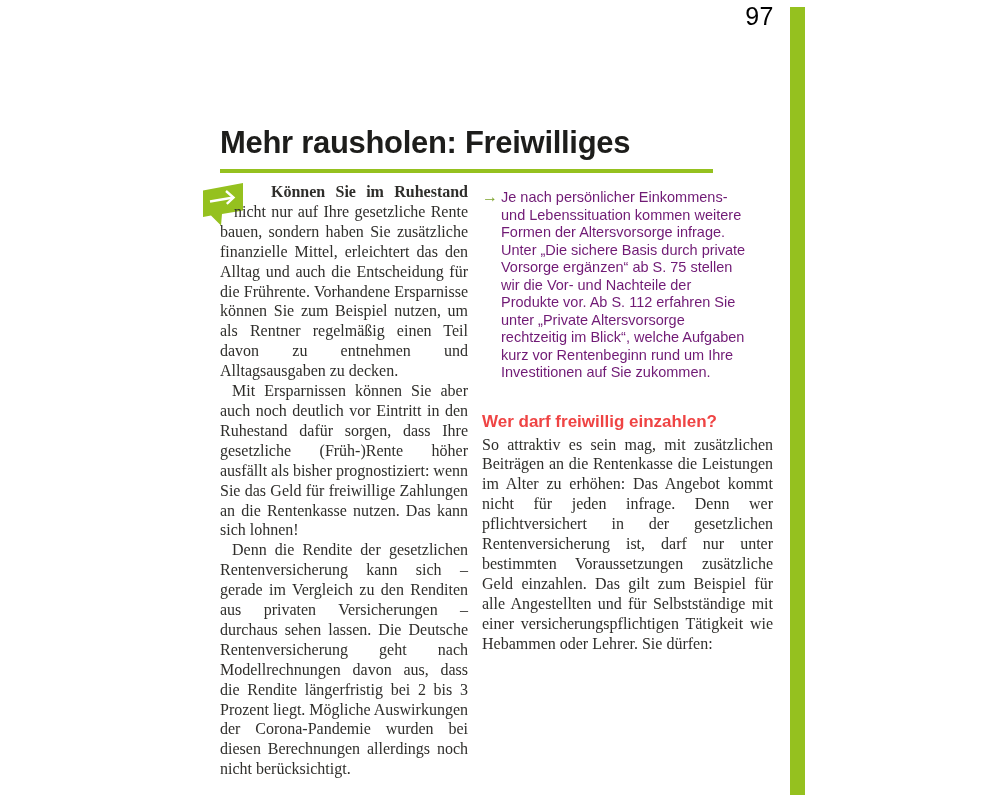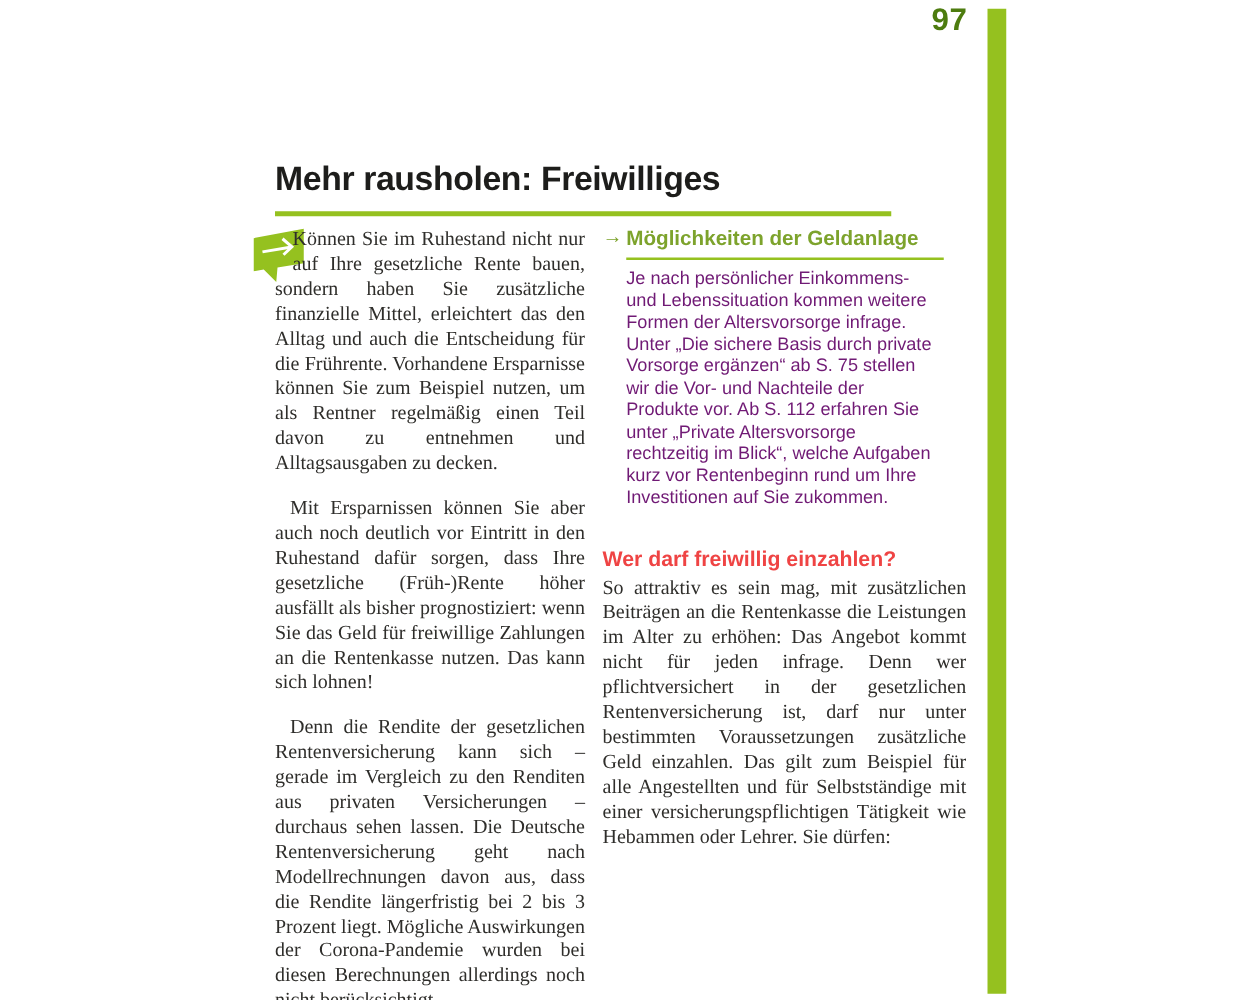--- a/index.html
+++ b/index.html
@@ -9,41 +9,41 @@
     height: 800px;
     background: #ffffff;
     overflow: hidden;
     font-family: "Liberation Sans", sans-serif;
   }
   .page-number {
     position: absolute;
     top: 2px;
     right: 226px;
     font-size: 25px;
-    font-weight: 700;
-    color: #4d7c0f;
+    font-weight: 400;
+    color: #000000;
     letter-spacing: 0.5px;
   }
   .edge-bar {
     position: absolute;
     left: 790px;
     top: 7px;
     width: 15px;
     height: 788px;
     background: #95c11f;
   }
   .content {
     position: absolute;
     left: 220px;
     top: 126px;
     width: 553px;
   }
   .title {
     margin: 0;
-    font-size: 27px;
+    font-size: 31px;
     line-height: 34px;
     font-weight: bold;
     color: #1d1d1b;
     letter-spacing: -0.3px;
   }
   .title-rule {
     margin-top: 9px;
     width: 493px;
     height: 4px;
     background: #95c11f;
@@ -64,31 +64,31 @@
   .body-text {
     margin: 0;
     font-family: "Liberation Serif", serif;
     font-size: 16px;
     line-height: 19.9px;
     color: #2f2e2b;
     text-align: justify;
     hyphens: auto;
     -webkit-hyphens: auto;
   }
-  .body-text.indent { text-indent: 12px; margin-top: 16px; }
+  .body-text.indent { text-indent: 12px; }
   .bubble-float {
     float: left;
     width: 24px;
     height: 38px;
     margin-left: -18px;
     margin-right: 8px;
     overflow: visible;
   }
   .bubble-float svg { display: block; overflow: visible; }
-  .lead-bold { font-weight: normal; }
+  .lead-bold { font-weight: bold; margin-left: 37px; }
   .infobox { position: relative; padding-left: 19px; }
   .infobox-arrow {
     position: absolute;
     left: 0;
     top: -1px;
     font-size: 16px;
     font-weight: bold;
     color: #7da32c;
   }
   .infobox-title {
@@ -144,21 +144,20 @@
             </span><span class="lead-bold">Können Sie im Ruhestand</span><span> nicht nur auf Ihre gesetzliche Rente bauen, sondern haben Sie zusätzliche finanzielle Mittel, erleichtert das den Alltag und auch die Entscheidung für die Frührente. Vorhandene Ersparnisse können Sie zum Beispiel nutzen, um als Rentner regelmäßig einen Teil davon zu entnehmen und Alltagsausgaben zu decken.</span>
         </p>
         <p class="body-text indent">Mit Ersparnissen können Sie aber auch noch deutlich vor Eintritt in den Ruhestand dafür sorgen, dass Ihre gesetzliche (Früh-)Rente höher ausfällt als bisher prognostiziert: wenn Sie das Geld für freiwillige Zahlungen an die Rentenkasse nutzen. Das kann sich lohnen!</p>
         <p class="body-text indent">Denn die Rendite der gesetzlichen Rentenversicherung kann sich – gerade im Vergleich zu den Renditen aus privaten Versicherungen – durchaus sehen lassen. Die Deutsche Rentenversicherung geht nach Modellrechnungen davon aus, dass die Rendite längerfristig bei 2 bis 3 Prozent liegt. Mögliche Auswirkungen der Corona-Pandemie wurden bei diesen Berechnungen allerdings noch nicht berücksichtigt.</p>
       </div>
 
       <div class="col-right">
 
         <div class="infobox">
           <span class="infobox-arrow">→</span>
-          <span class="infobox-title">Möglichkeiten der Geldanlage</span>
           <p class="infobox-body">Je nach persönlicher Einkommens- und Lebenssituation kommen weitere Formen der Altersvorsorge infrage. Unter „Die sichere Basis durch private Vorsorge ergänzen“ ab S. 75 stellen wir die Vor- und Nachteile der Produkte vor. Ab S. 112 erfahren Sie unter „Private Altersvorsorge rechtzeitig im Blick“, welche Aufgaben kurz vor Rentenbeginn rund um Ihre Investitionen auf Sie zukommen.</p>
         </div>
 
         <h3 class="subhead">Wer darf freiwillig einzahlen?</h3>
         <p class="body-text">So attraktiv es sein mag, mit zusätzlichen Beiträgen an die Rentenkasse die Leistungen im Alter zu erhöhen: Das Angebot kommt nicht für jeden infrage. Denn wer pflichtversichert in der gesetzlichen Rentenversicherung ist, darf nur unter bestimmten Voraussetzungen zusätzliche Geld einzahlen. Das gilt zum Beispiel für alle Angestellten und für Selbstständige mit einer versicherungspflichtigen Tätigkeit wie Hebammen oder Lehrer. Sie dürfen:</p>
 
       </div>
 
     </div>
 

